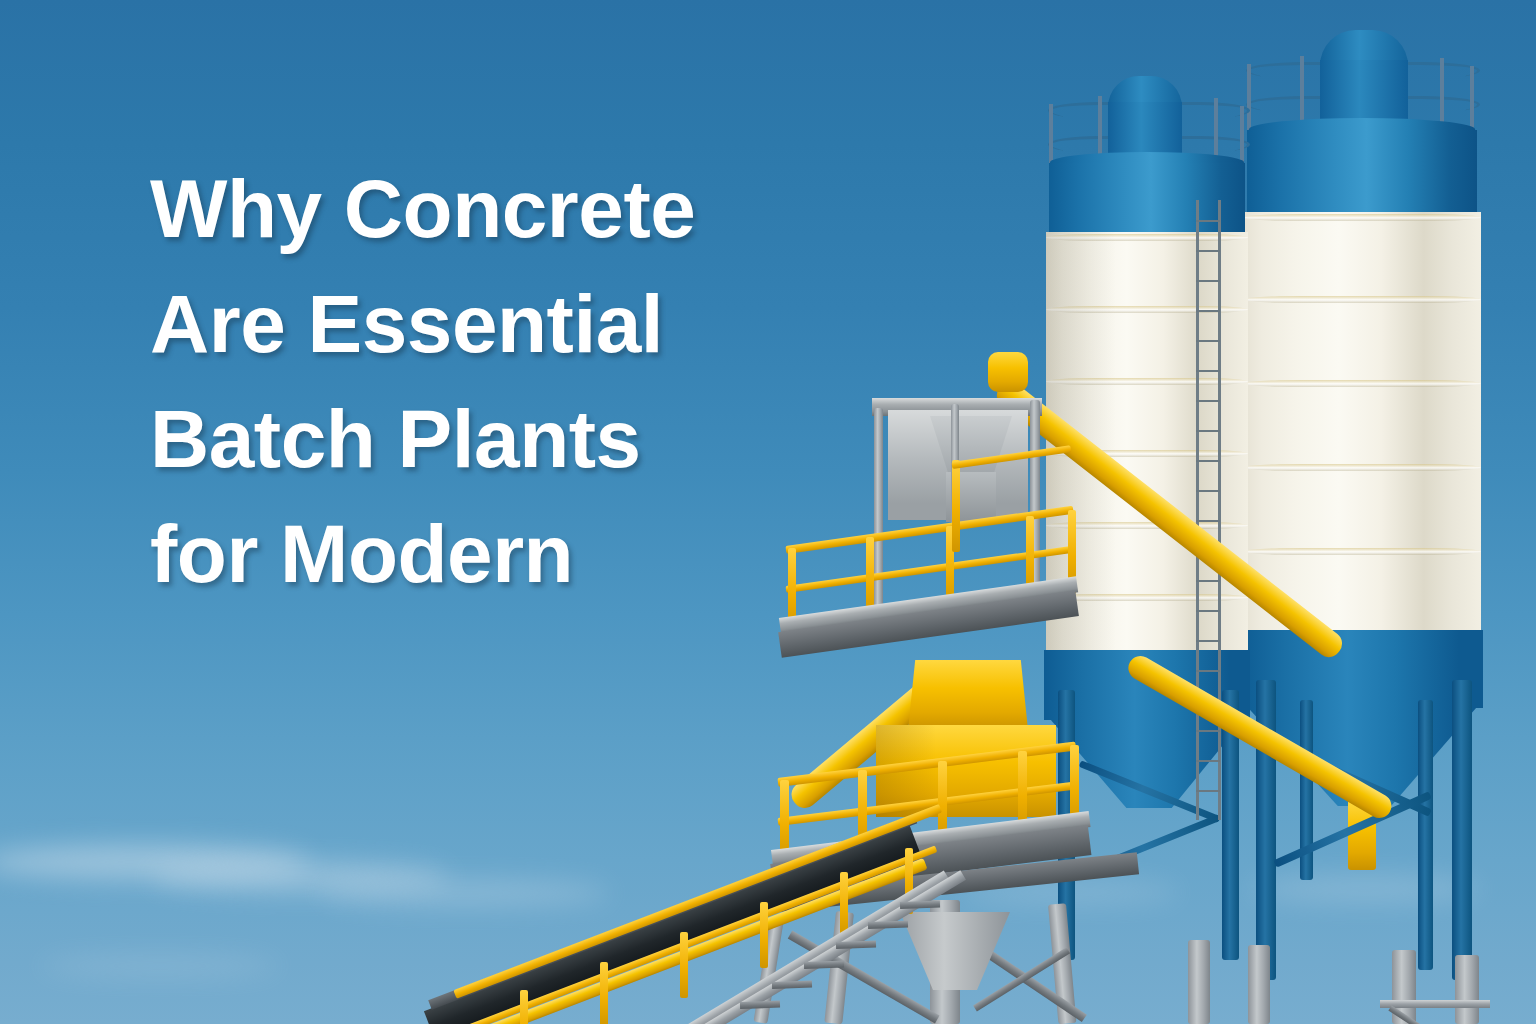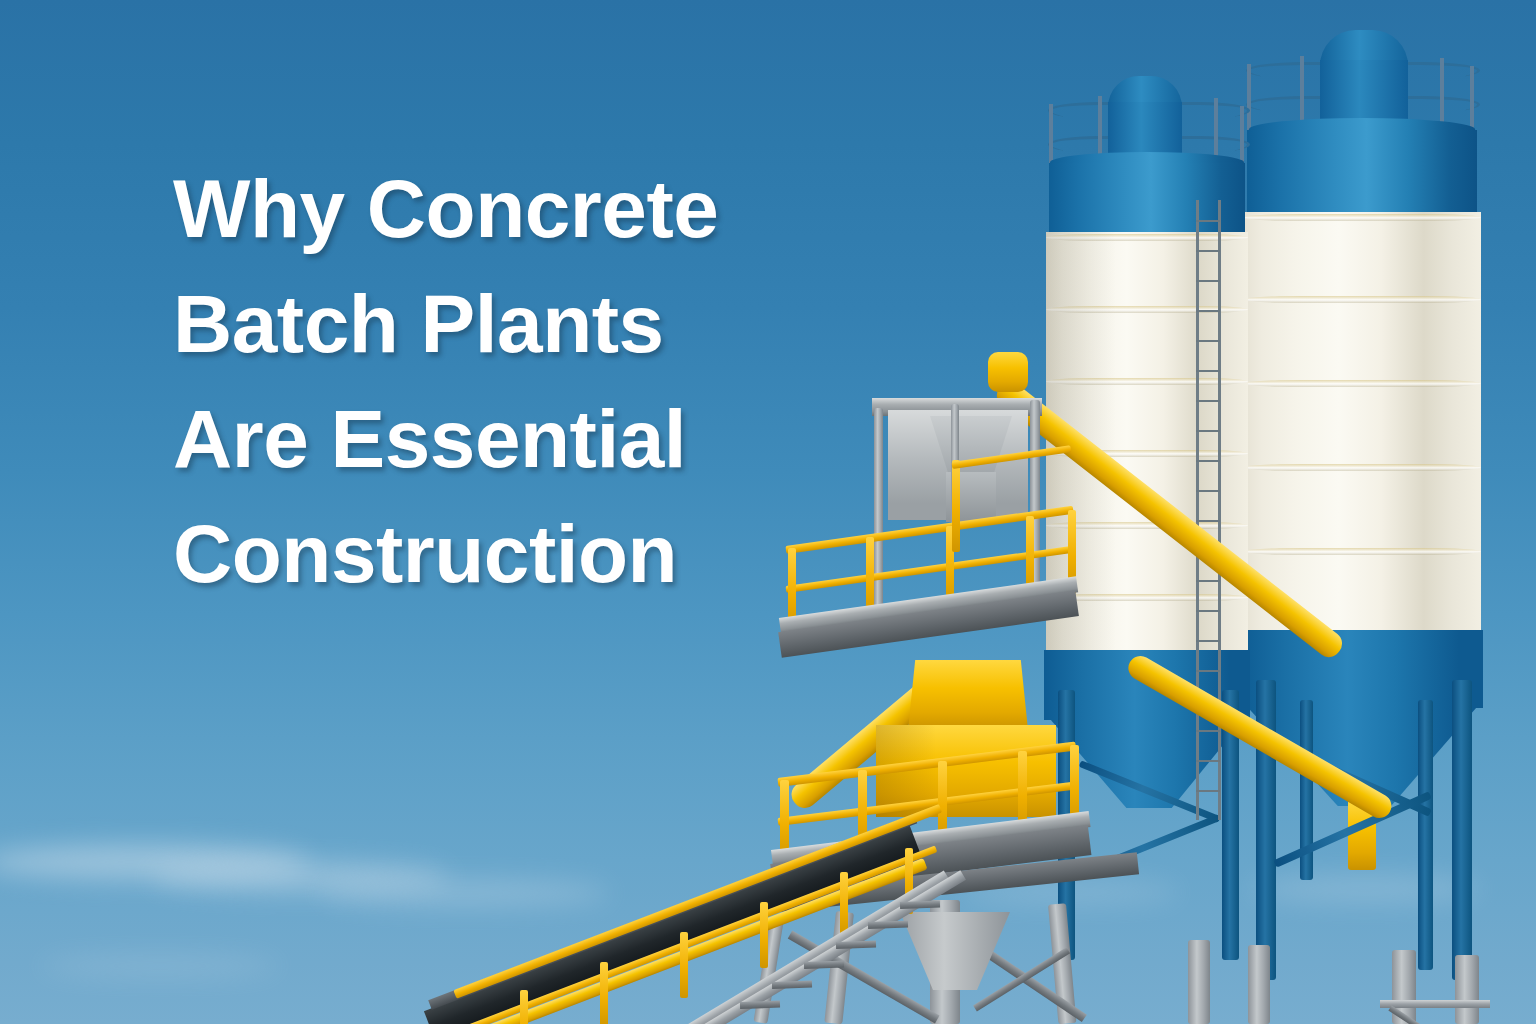--- a/index.html
+++ b/index.html
@@ -51,21 +51,20 @@
     left: 150px;
     top: 96px;
     width: 700px;
     color: #ffffff;
     font-size: 82px;
     font-weight: 700;
     line-height: 115px;
     letter-spacing: -0.5px;
     text-shadow: 3px 4px 5px rgba(18,48,70,.42);
     white-space: pre-line;
-    margin-left: 23px;
   }
   .headline .ln { display: block; }
 
   
   .plant { position: absolute; inset: 0; }
 
   
   .silo-body {
     position: absolute;
     background: linear-gradient(90deg,
@@ -343,15 +342,15 @@
       <div class="grey-beam-d" style="left:740px;top:1002px;width:40px;height:7px;transform:rotate(-2deg);"></div>
       <div class="grey-beam-d" style="left:772px;top:982px;width:40px;height:7px;transform:rotate(-2deg);"></div>
       <div class="grey-beam-d" style="left:804px;top:962px;width:40px;height:7px;transform:rotate(-2deg);"></div>
       <div class="grey-beam-d" style="left:836px;top:942px;width:40px;height:7px;transform:rotate(-2deg);"></div>
       <div class="grey-beam-d" style="left:868px;top:922px;width:40px;height:7px;transform:rotate(-2deg);"></div>
       <div class="grey-beam-d" style="left:900px;top:902px;width:40px;height:7px;transform:rotate(-2deg);"></div>
     </div>
 
   </div>
 
-  <h1 class="headline"><span class="ln">Why Concrete</span><span class="ln">Batch Plants</span><span class="ln">Are Essential</span><span class="ln">Construction</span></h1>
+  <h1 class="headline"><span class="ln">Why Concrete</span><span class="ln">Are Essential</span><span class="ln">Batch Plants</span><span class="ln">for Modern</span></h1>
 
 </div>
 
 </body></html>

